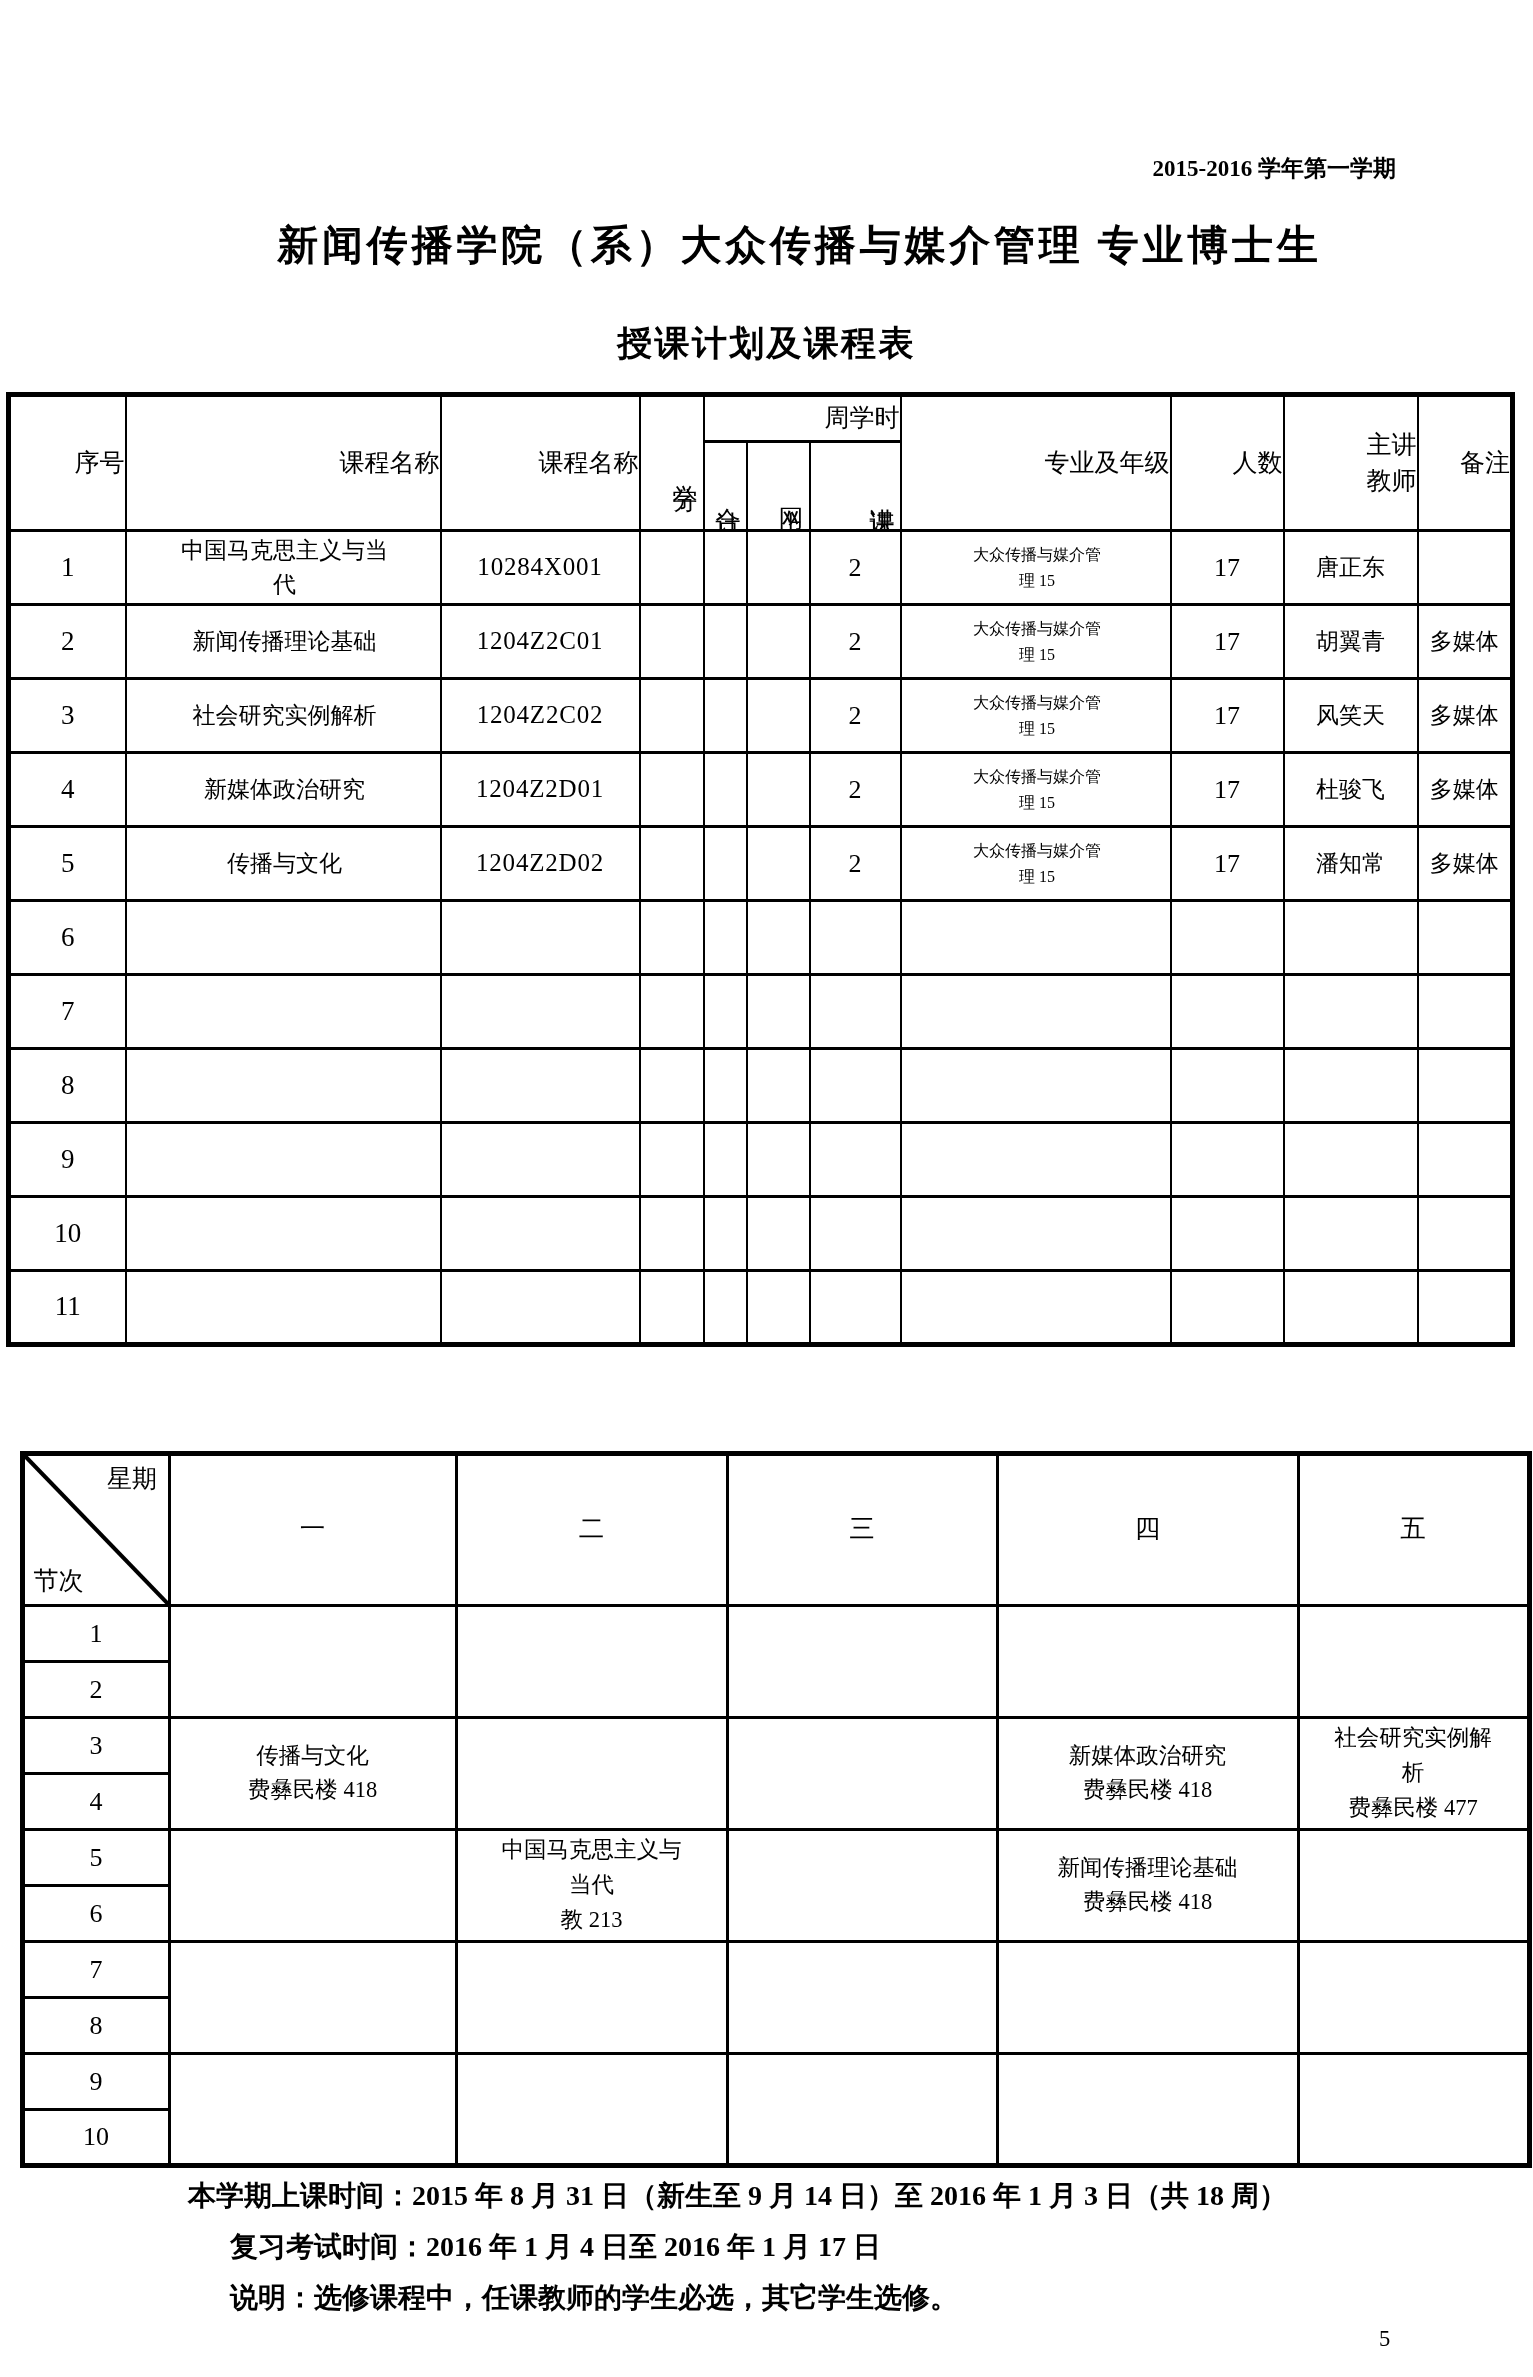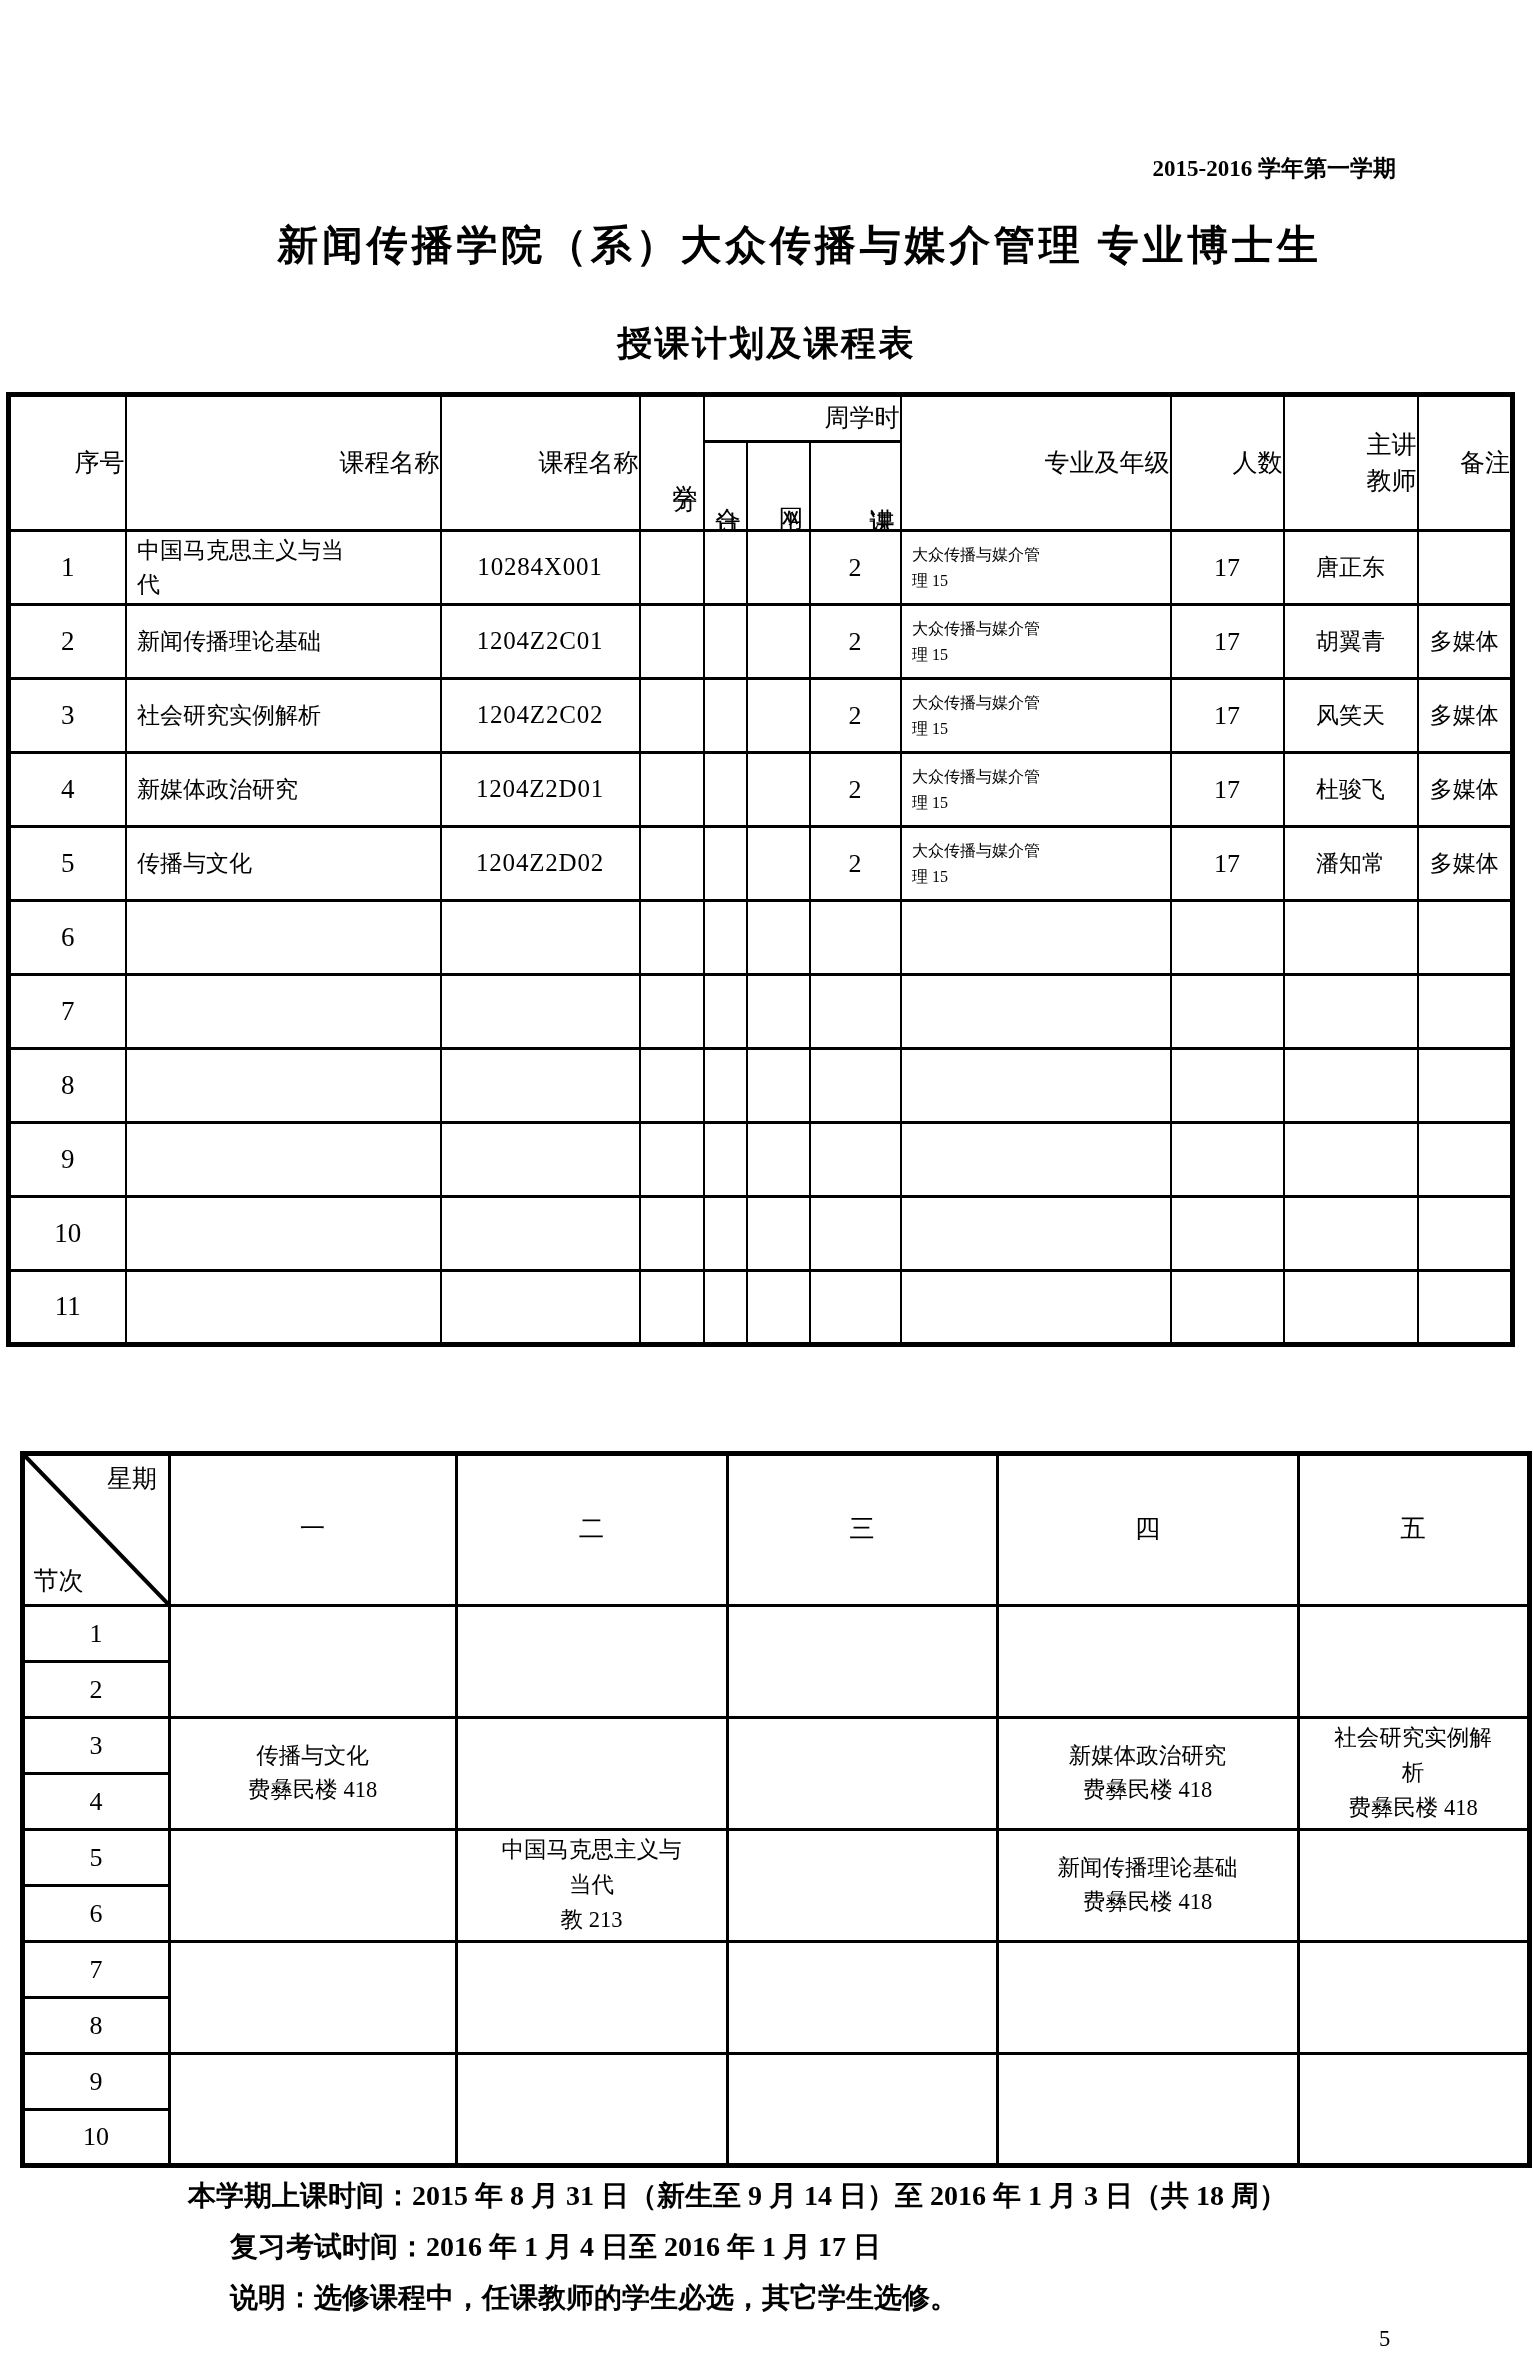--- a/index.html
+++ b/index.html
@@ -16,21 +16,21 @@
   td{border:2.3px solid #000;padding:0;overflow:hidden;white-space:pre-line;
      font-size:23px;line-height:1.45;vertical-align:middle;}
 
   
   #t1{left:6px;top:392px;width:1502px;border:5.3px solid #000;}
   #t1 td{border-top-width:3px;border-bottom-width:3px;}
   #t1 tr.hdrA td,#t1 tr.hdrB td{font-size:25px;text-align:right;}
   #t1 td.hdr-bottom{border-bottom-width:3.8px;}
   #t1 tr.data{height:74px;}
   .c{text-align:center;}
-  .l{text-align:left;padding-left:10.5px;padding-right:7.5px;}
+  .l{text-align:center;padding-left:10.5px;padding-right:7.5px;}
   .idx{font-size:27px;}
   .code{font-size:25px;letter-spacing:0.8px;}
   .hours{font-size:26px;}
   .majorcell{font-size:16px;line-height:1.6;}
   .vert{display:inline-block;writing-mode:vertical-rl;text-orientation:upright;letter-spacing:3px;}
 
   
   #t2{left:1.5px;top:1451px;width:1508px;border:5.3px solid #000;margin-left:18px;}
   #t2 td{border-width:3px;}
   #t2 tr.shead td{border-bottom-width:3.8px;font-size:25.5px;text-align:center;}
@@ -281,21 +281,21 @@
   <tr class="prow">
     <td class="period">3</td>
     <td class="slot pairend" rowspan="2">传播与文化
 费彝民楼 418</td>
     <td class="slot pairend" rowspan="2"></td>
     <td class="slot pairend" rowspan="2"></td>
     <td class="slot pairend" rowspan="2">新媒体政治研究
 费彝民楼 418</td>
     <td class="slot pairend" rowspan="2">社会研究实例解
 析
-费彝民楼 418</td>
+费彝民楼 477</td>
   </tr>
   <tr class="prow">
     <td class="period pairend">4</td>
   </tr>
 
   <tr class="prow">
     <td class="period">5</td>
     <td class="slot pairend" rowspan="2"></td>
     <td class="slot pairend" rowspan="2">中国马克思主义与
 当代

